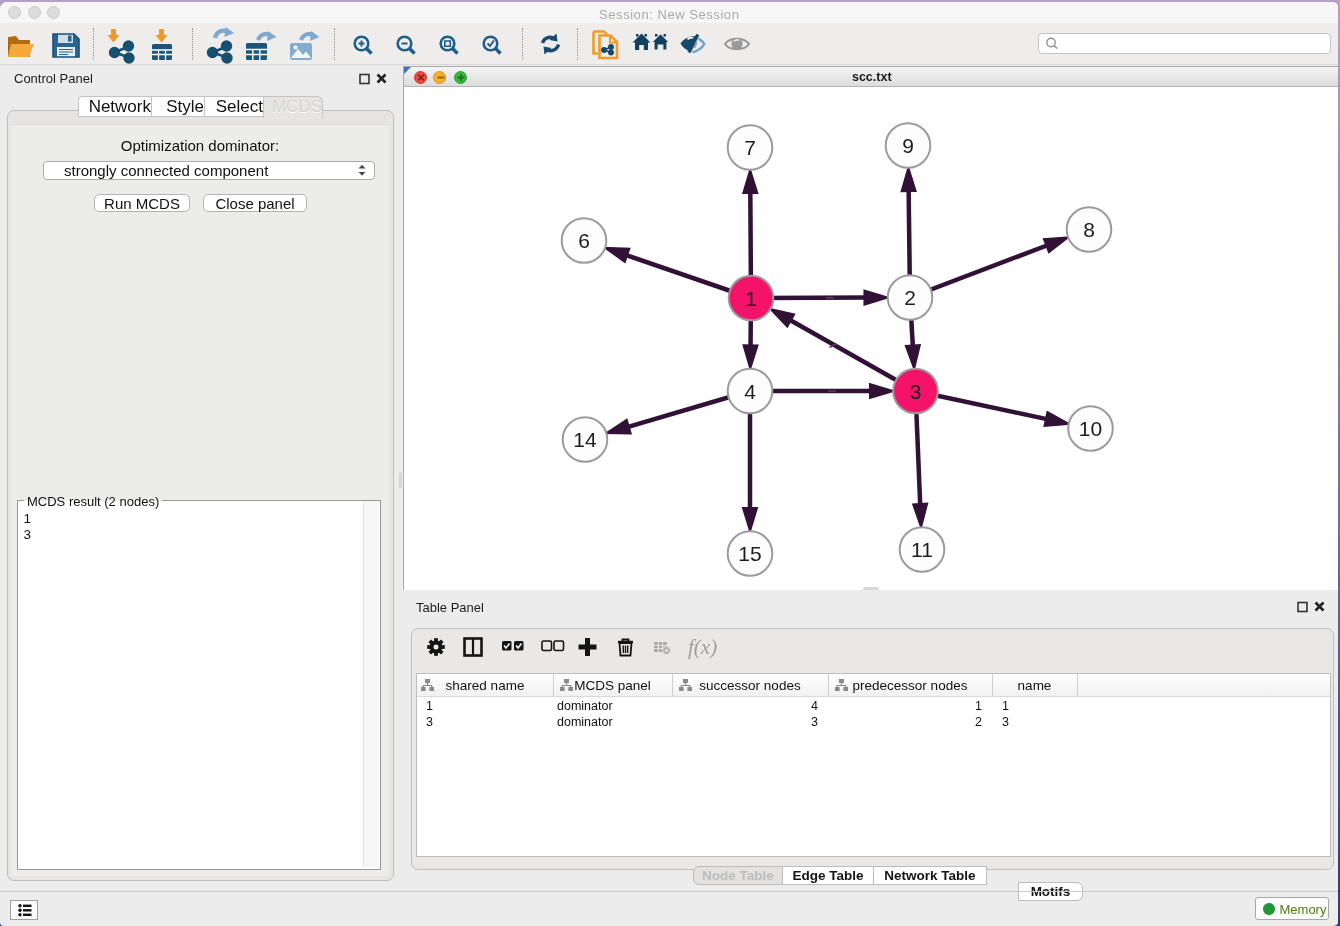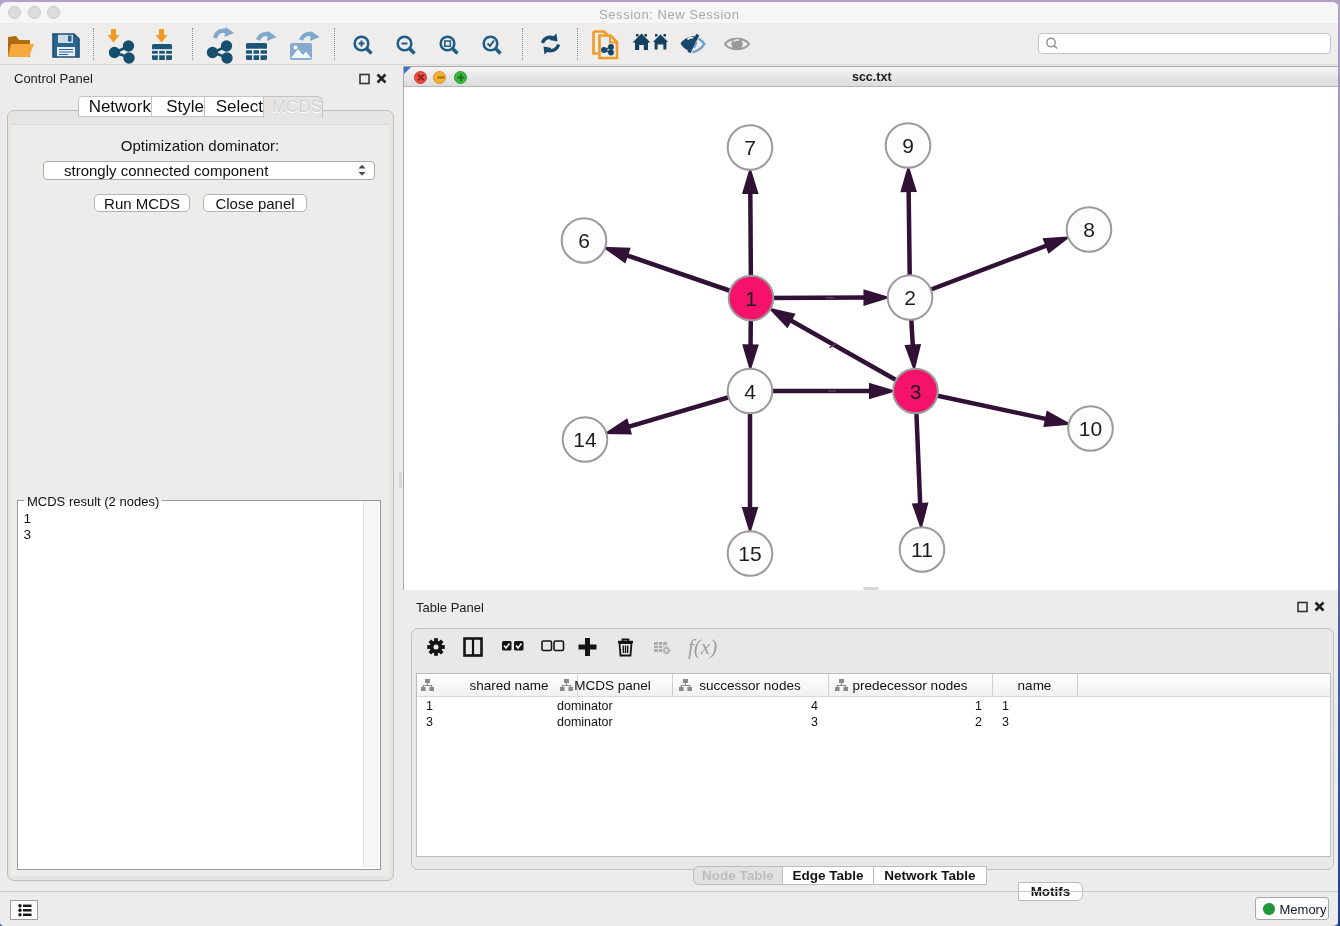--- a/index.html
+++ b/index.html
@@ -47,21 +47,21 @@
   #tbl-head{left:0;top:0;width:100%;height:22px;background:linear-gradient(to bottom,#ffffff,#f1f1f1);border-bottom:1px solid #d9d9d9;}
   .th{top:0;height:22px;font-size:13.5px;color:#111;text-align:center;line-height:23px;border-right:1px solid #cfcfcf;}
   .td{font-size:12.5px;color:#111;}
   
   .btab{top:864px;height:17px;border:1px solid #bcbcbc;font-size:13.5px;font-weight:600;
      text-align:center;line-height:18px;background:#fff;color:#131313;}
   
   #statusline{left:0;top:888.5px;width:100%;height:1px;background:#c9c9c9;}
   #listbtn{left:10px;top:898px;width:26px;height:17.5px;background:#fbfbfb;border:1px solid #9f9f9f;}
   #membtn{left:1254.5px;top:895px;width:72.5px;height:21px;background:#fdfdfd;border:1px solid #a8a8a8;border-radius:3px;
-     font-size:13px;color:#0f172a;}
+     font-size:13px;color:#4d7c0f;}
 </style></head>
 <body>
 <div class="abs" id="desktop-top"></div>
 <div class="abs" style="left:0;top:916px;width:5px;height:10px;background:#33549c;"></div>
 <div class="abs" style="left:1331px;top:915px;width:9px;height:11px;background:#2c4c94;"></div>
 <div class="abs" id="win">
   <div class="abs" id="titlebar">
     <div class="abs tl" style="left:8px;"></div>
     <div class="abs tl" style="left:27.5px;"></div>
     <div class="abs tl" style="left:47px;"></div>
@@ -369,21 +369,21 @@
       <rect x="654" y="642" width="13" height="10" rx="1" fill="#a9a9a9"></rect>
       <path d="M654 645.3 L667 645.3 M654 648.6 L667 648.6 M658.3 642 L658.3 652 M662.6 642 L662.6 652" stroke="#e9e8e7" stroke-width="1"></path>
       <circle cx="666.5" cy="650.5" r="4" fill="#a9a9a9" stroke="#e9e8e7" stroke-width="1"></circle>
       <path d="M664.8 648.8 L668.2 652.2 M668.2 648.8 L664.8 652.2" stroke="#e9e8e7" stroke-width="1.1"></path>
     </g>
 
     <text x="688" y="654" font-family="Liberation Serif, serif" font-style="italic" font-size="21" fill="#9f9f9f">f(x)</text>
   </svg>
   <div class="abs" id="tbl-wrap">
     <div class="abs" id="tbl-head">
-      <div class="abs th" style="left:0;width:136px;padding-left:24px;">shared name</div>
+      <div class="abs th" style="left:0;width:136px;">shared name</div>
       <div class="abs th" style="left:136px;width:119px;">MCDS panel</div>
       <div class="abs th" style="left:255px;width:156px;">successor nodes</div>
       <div class="abs th" style="left:411px;width:164px;">predecessor nodes</div>
       <div class="abs th" style="left:575px;width:85px;">name</div>
       <svg class="abs" style="left:0;top:0;" width="440" height="22" viewBox="0 0 440 22">
         <g fill="#8a8a8a">
           <g id="tree1">
             <rect x="8" y="5" width="5" height="4"></rect>
             <rect x="4" y="13" width="4.6" height="4"></rect>
               <rect x="12.4" y="13" width="4.6" height="4"></rect>

